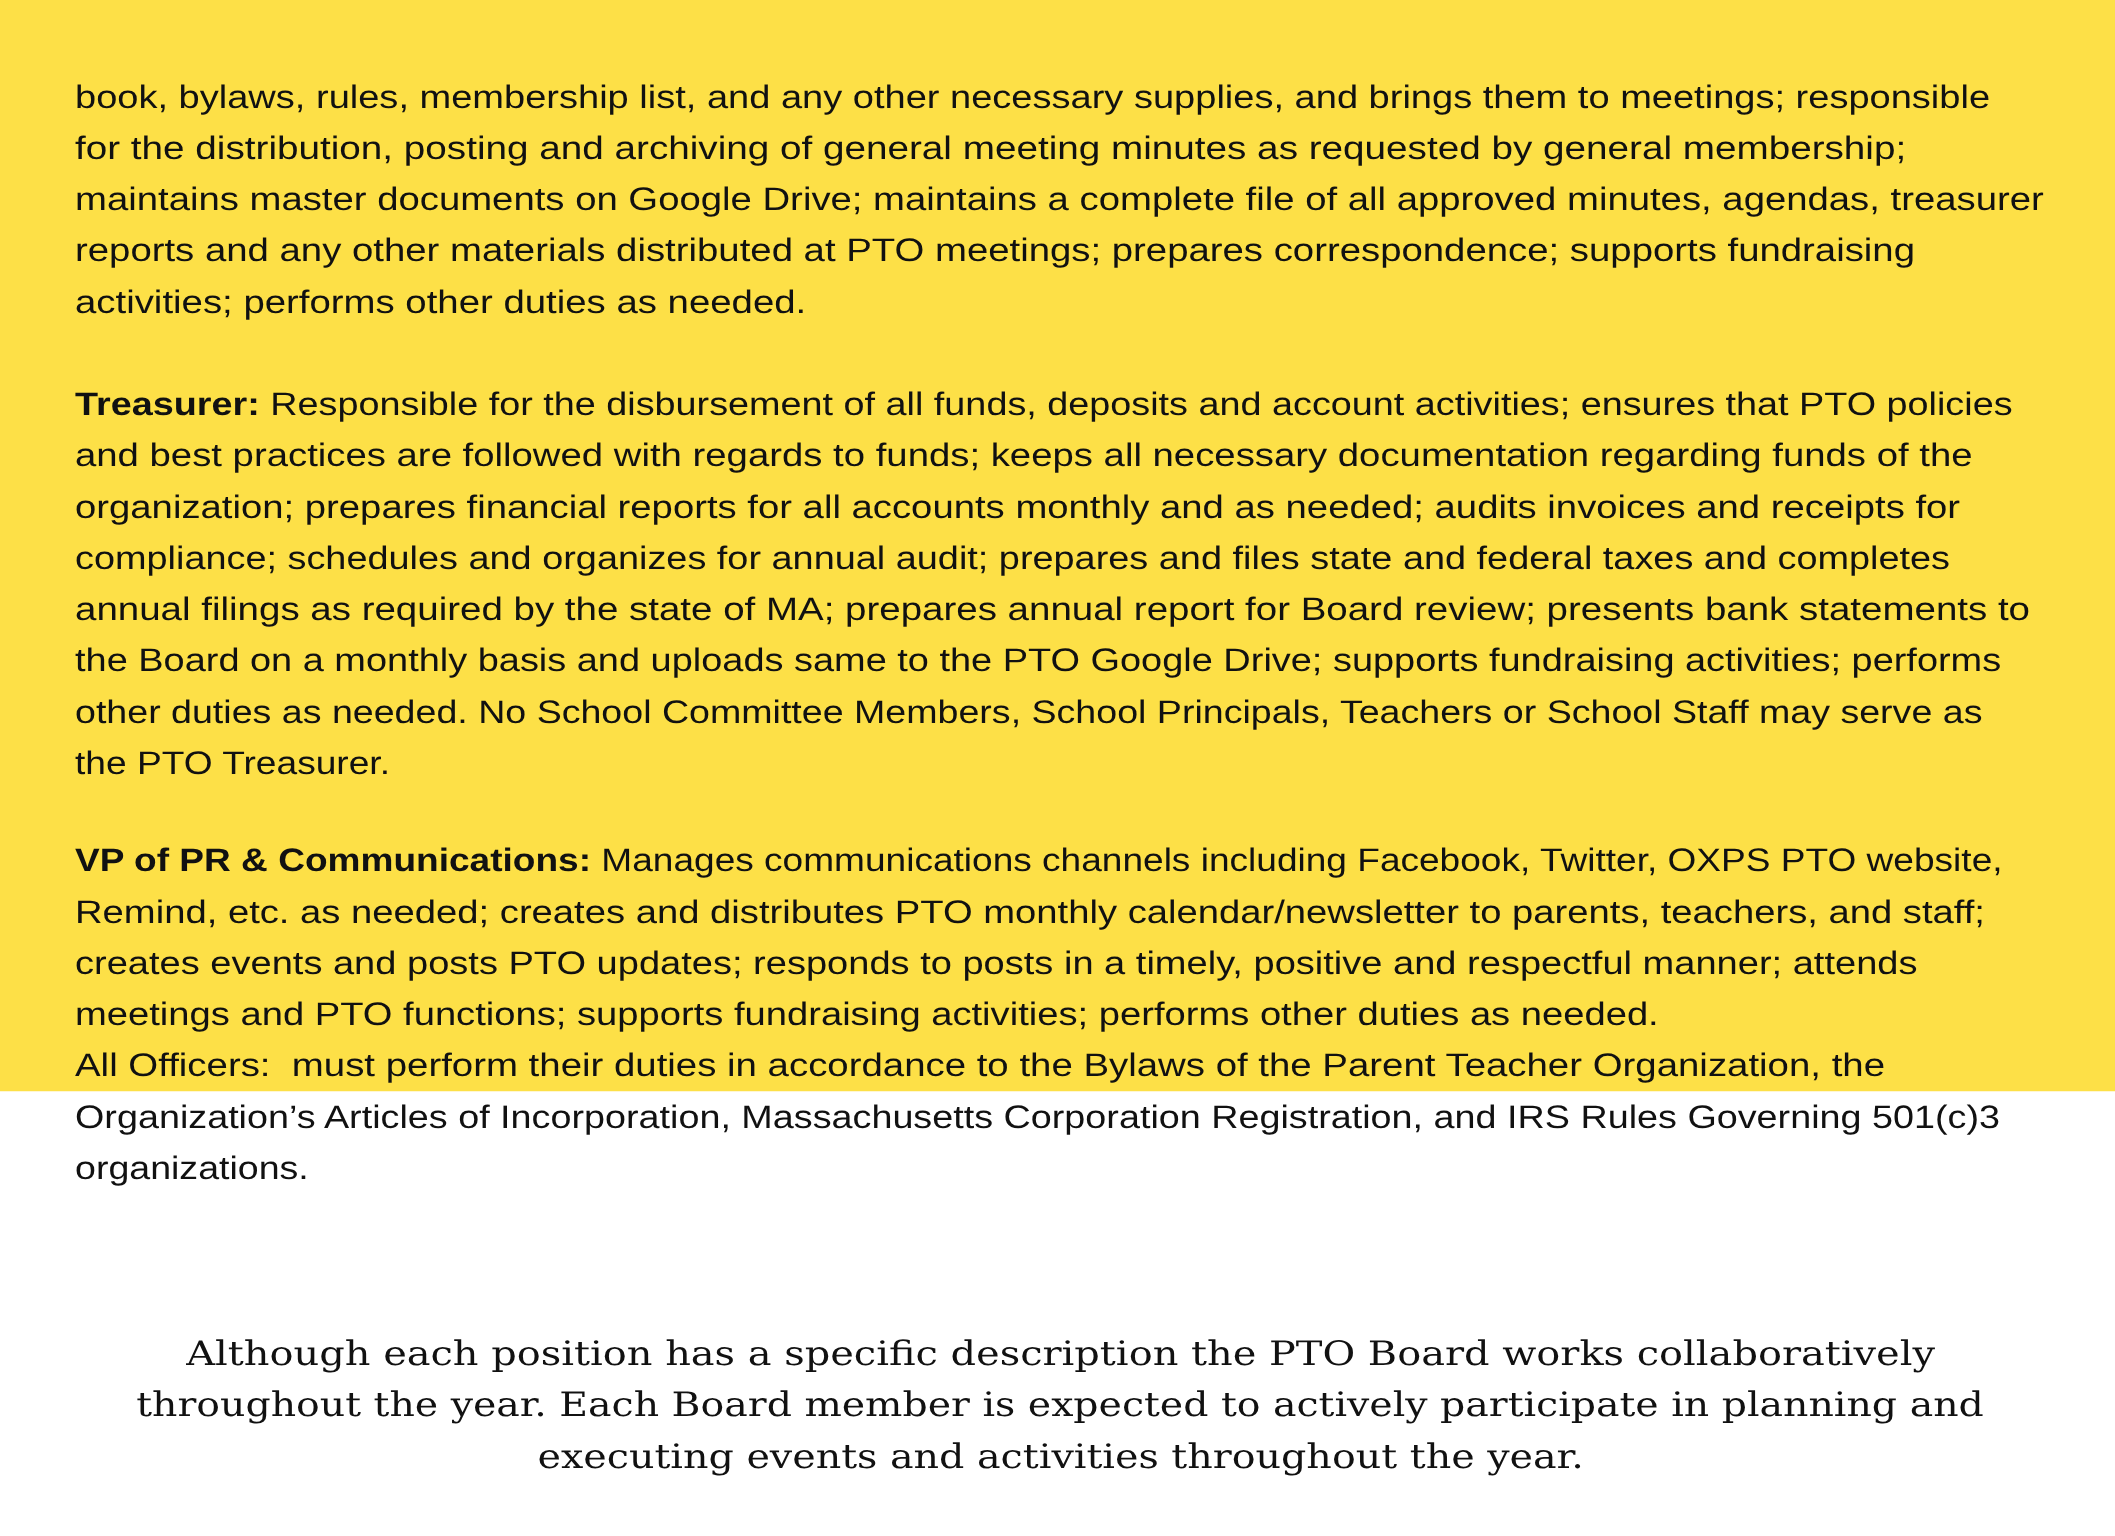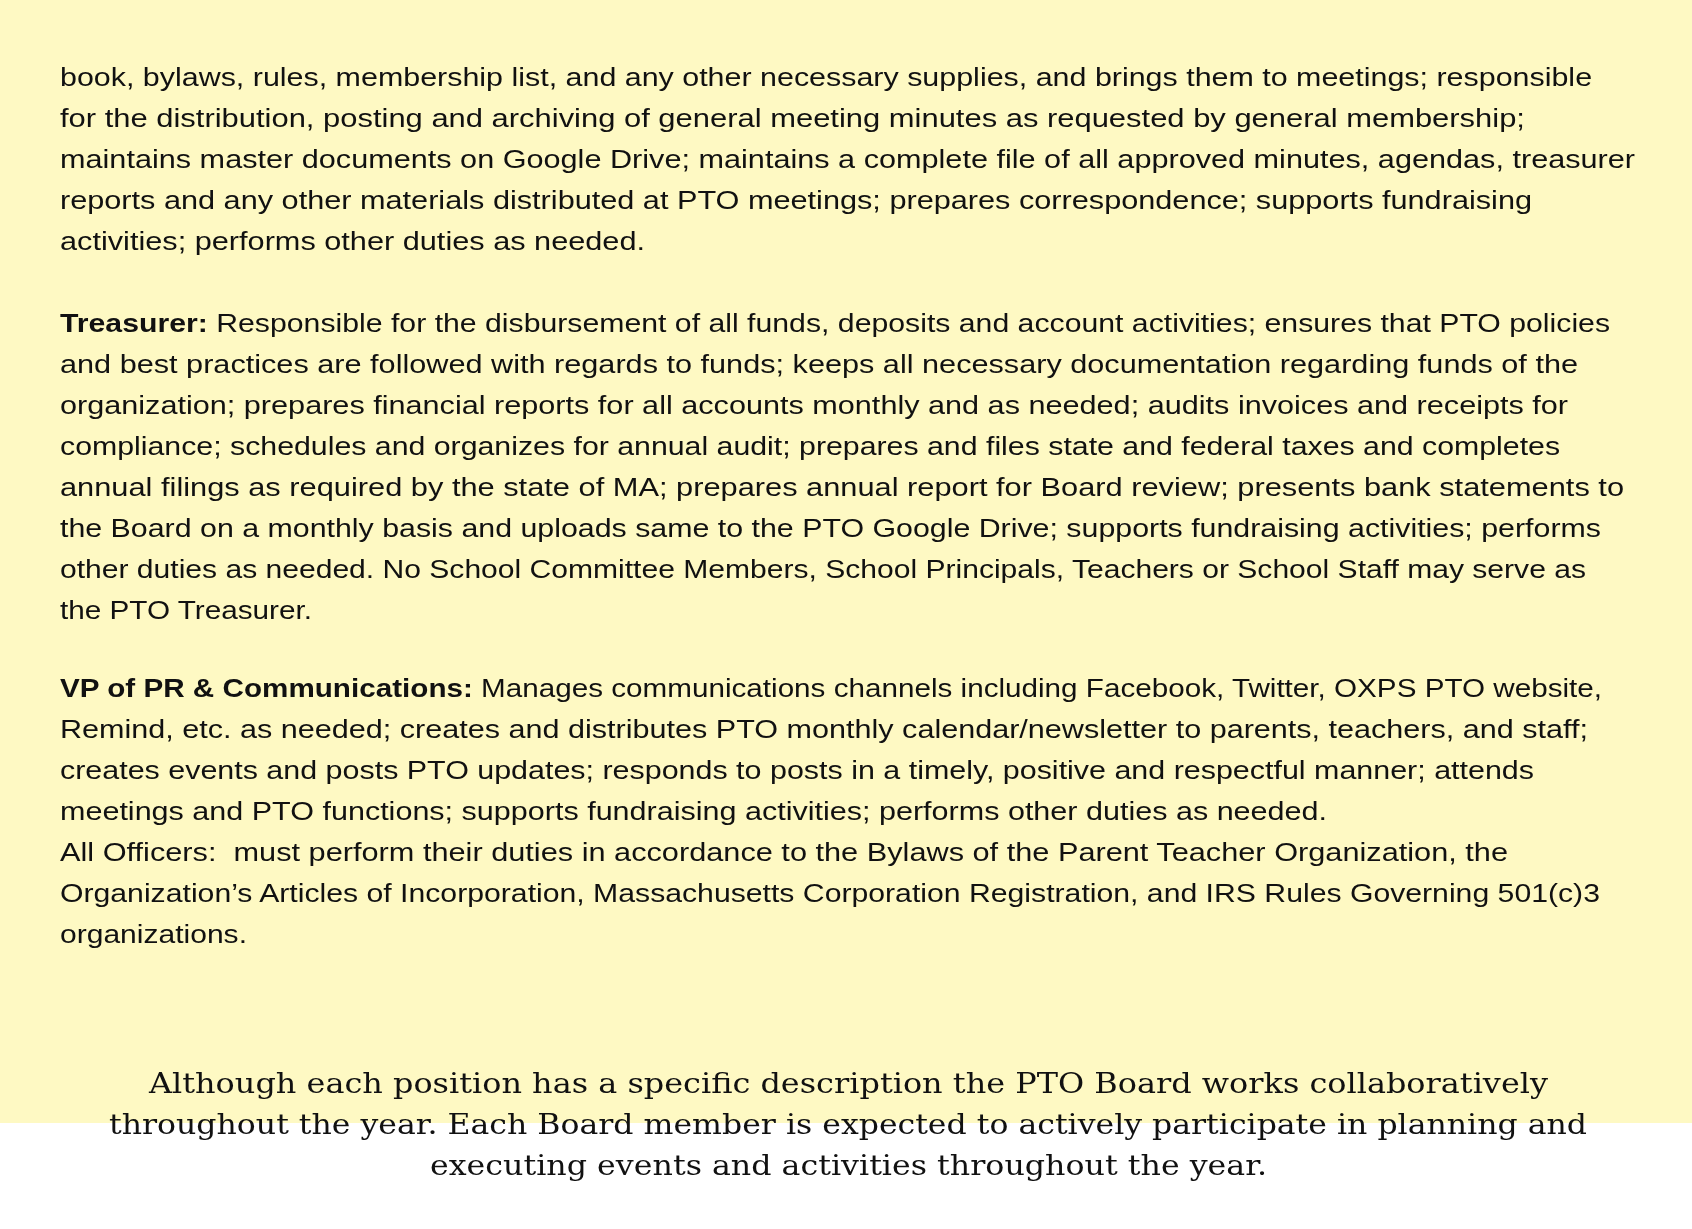--- a/index.html
+++ b/index.html
@@ -1,17 +1,17 @@
 <!DOCTYPE html>
 <html><head>
 <meta charset="utf-8">
 <style>
   html, body { margin: 0; padding: 0; background: #ffffff; }
   body { width: 1692px; height: 1229px; position: relative; overflow: hidden; }
-  .page { position: absolute; left: 0; top: 0; width: 1692px; height: 1123px; background: #fef9c3; }
+  .page { position: absolute; left: 0; top: 0; width: 1692px; height: 873px; background: #fde047; }
   .line {
     position: absolute;
     left: 60px;
     white-space: pre;
     font-family: "Liberation Sans", sans-serif;
     font-size: 26px;
     line-height: 30px;
     color: #111111;
     transform-origin: 0 0;
   }

